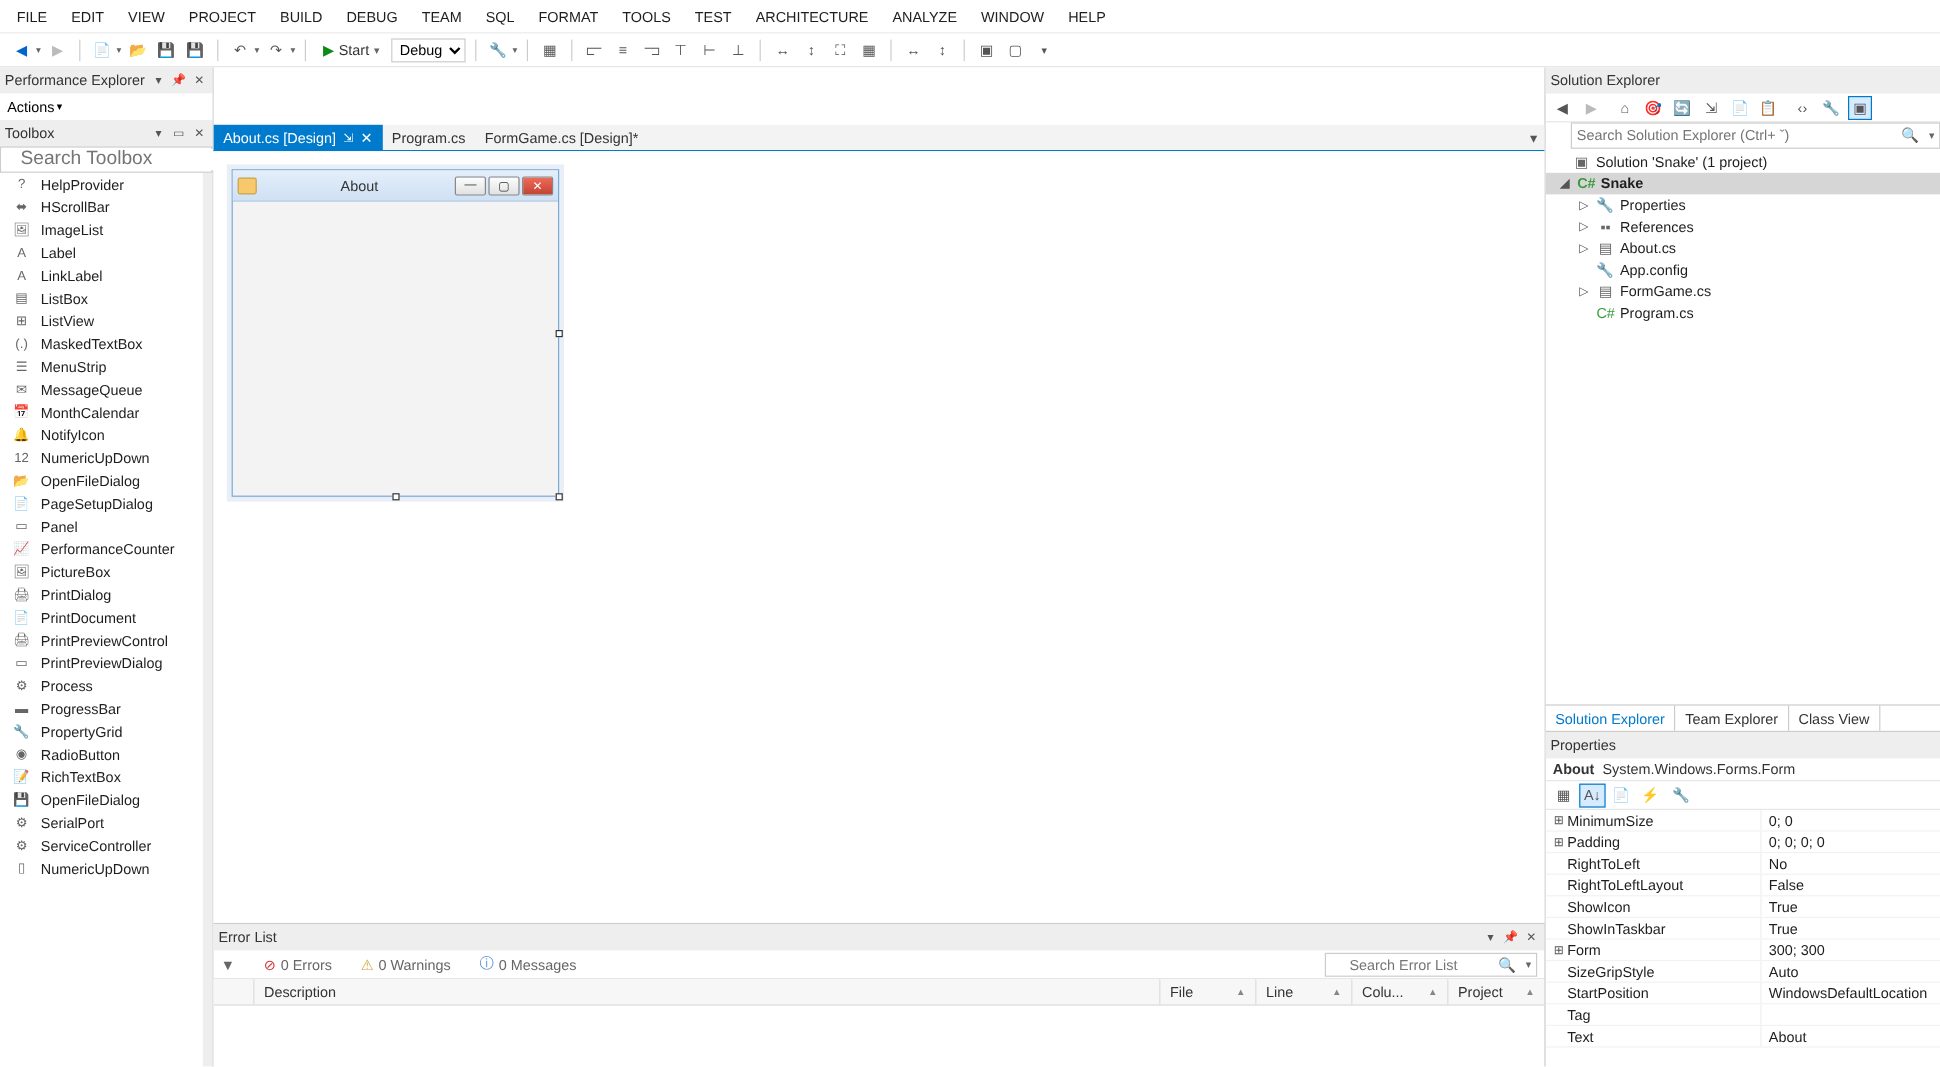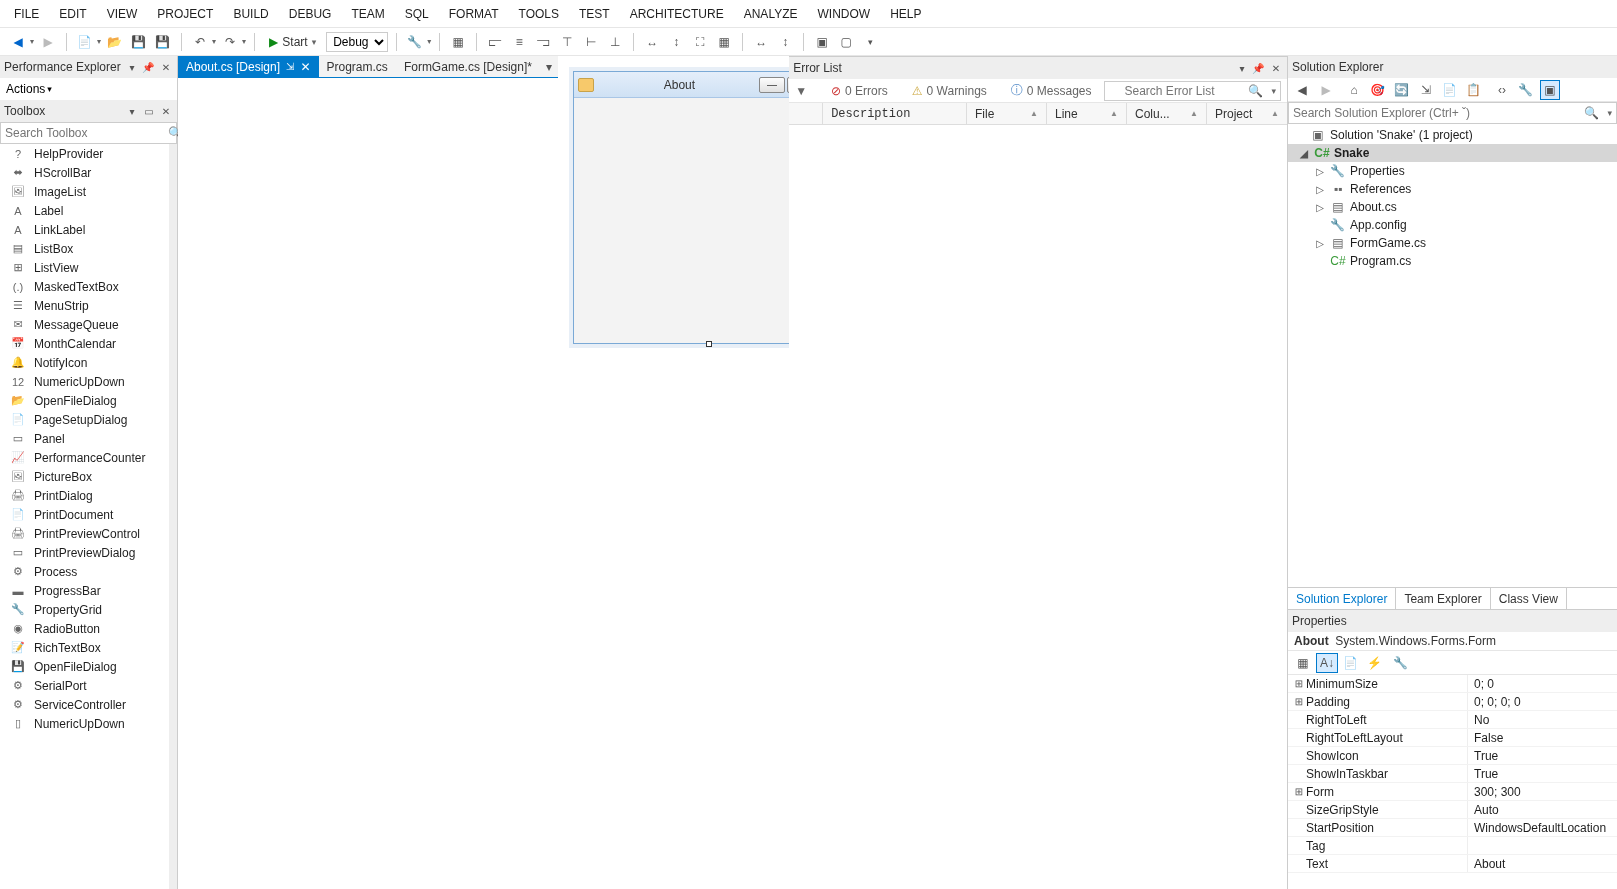--- a/index.html
+++ b/index.html
@@ -134,22 +134,22 @@
   display: flex;
   align-items: center;
   border: 1px solid #ccc;
   height: 22px;
   margin: 0;
 }
 .toolbox-search input {
   border: none;
   outline: none;
   flex: 1;
-  padding: 0 4px;
-  font-size: 12px;
+  padding: 0 16px;
+  font-size: 16px;
   color: #999;
 }
 .toolbox-search .search-ico {
   padding: 0 4px;
   color: #666;
   cursor: pointer;
 }
 .toolbox-list {
   flex: 1;
   overflow-y: auto;
@@ -175,22 +175,23 @@
 }
 .toolbox-scrub {
   width: 8px;
   background: #eee;
 }
 
 
 .center-col {
   flex: 1;
   display: flex;
-  flex-direction: row;
+  flex-direction: column;
   background: #fff;
+  margin-top: 48px;
 }
 
 
 .doc-tabs {
   display: flex;
   align-items: center;
   height: 22px;
   background: #f3f3f3;
   border-bottom: 1px solid #007acc;
   position: relative;
@@ -327,21 +328,21 @@
   border-bottom: 1px solid #ddd;
 }
 .el-cols .col {
   padding: 0 8px;
   display: flex;
   align-items: center;
   border-right: 1px solid #ddd;
   color: #333;
   font-size: 12px;
 }
-.el-cols .col.desc { flex: 1; font-family: Liberation Mono, monospace; }
+.el-cols .col.desc { flex: 1; }
 .el-cols .col.small { width: 80px; justify-content:space-between; }
 .el-cols .col.tiny { width: 34px; }
 
 
 .right-col {
   width: 330px;
   display: flex;
   flex-direction: column;
   border-left: 1px solid #ccc;
 }
@@ -361,20 +362,21 @@
   justify-content: center;
   color: #555;
   cursor: pointer;
 }
 .se-toolbar .setb.active { border: 1px solid #007acc; background: #d6ebff; }
 .se-search {
   display: flex;
   align-items: center;
   border: 1px solid #ccc;
   height: 22px;
+  margin-left: 21px;
 }
 .se-search input {
   border: none;
   outline: none;
   flex: 1;
   padding: 0 4px;
   color: #999;
 }
 .se-tree {
   flex: 1;

